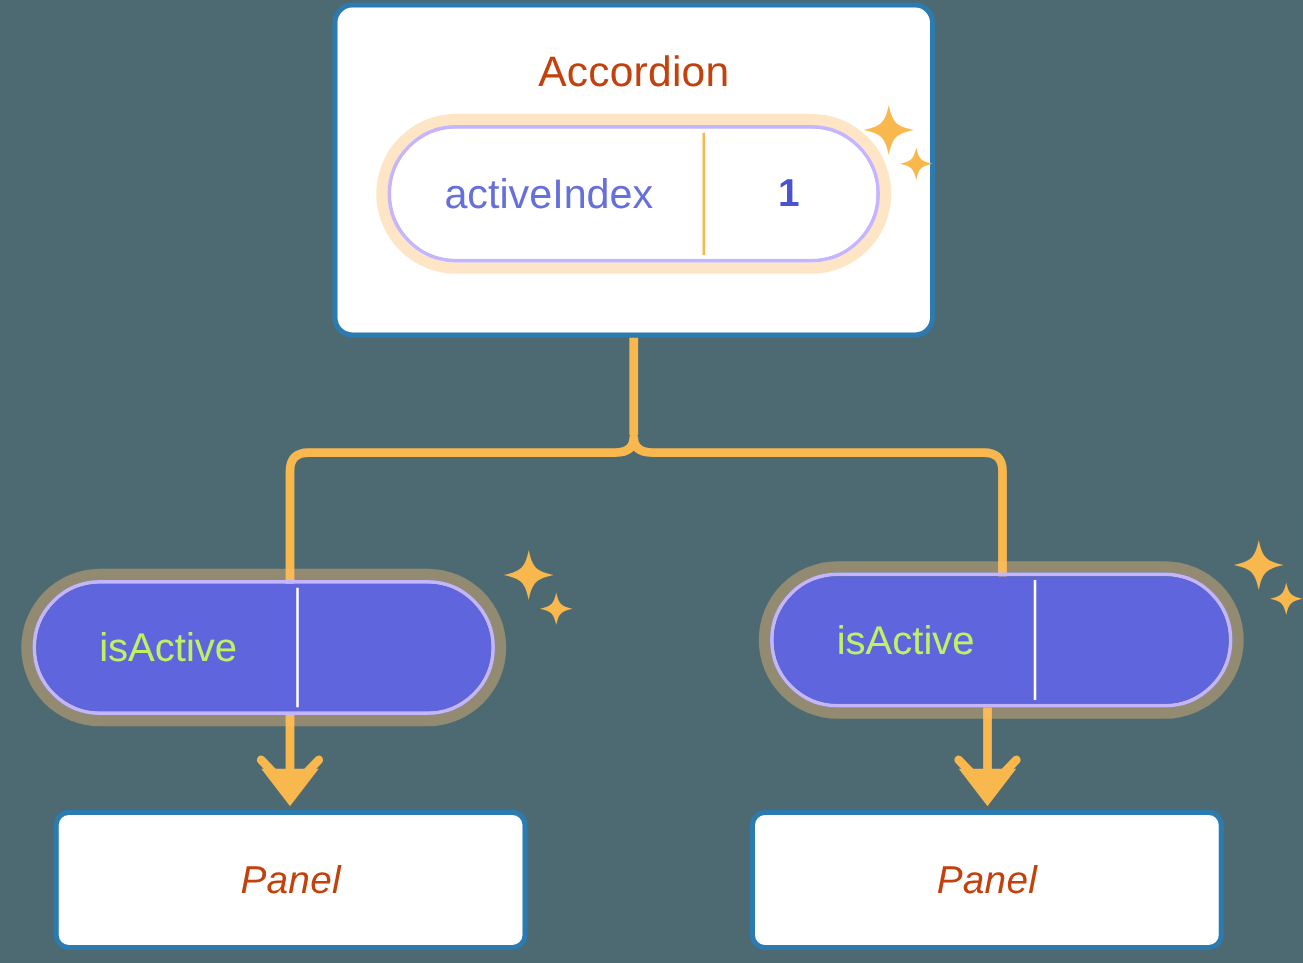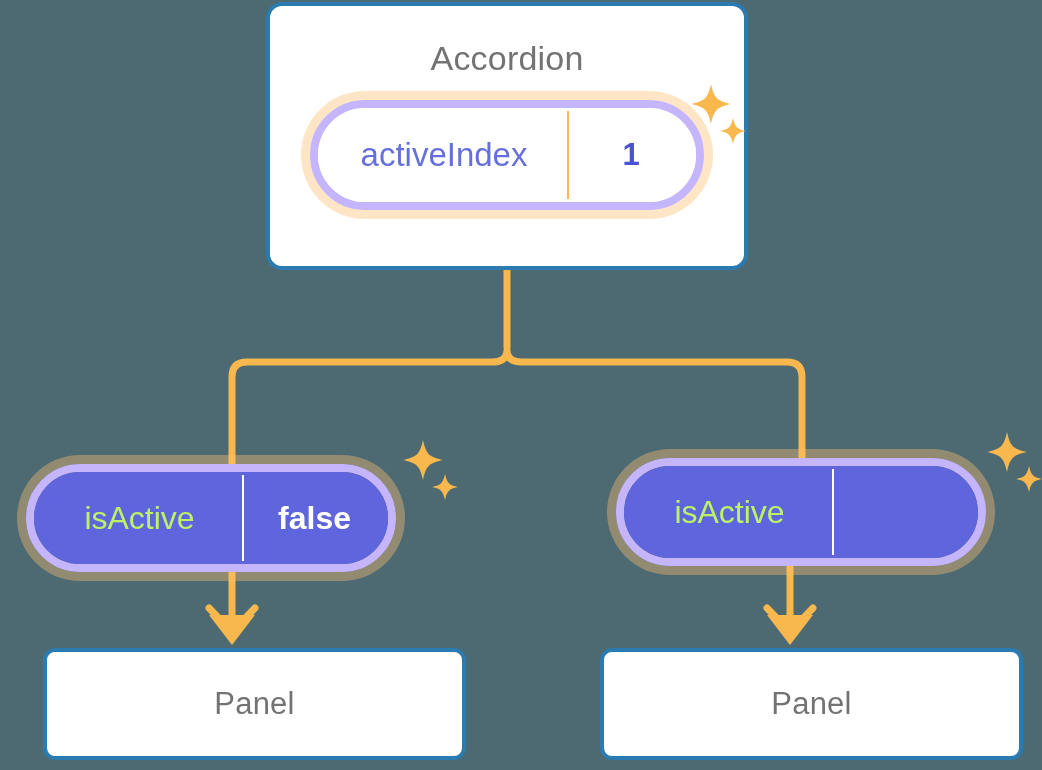--- a/index.html
+++ b/index.html
@@ -34,46 +34,47 @@
   .card {
     position: absolute;
     box-sizing: border-box;
     background: #ffffff;
     border: 4px solid #2b7bb0;
     border-radius: 14px;
     z-index: 3;
   }
 
   .card-title {
-    color: #737373;
+    color: #c2410c;
     font-size: 34px;
     font-weight: 400;
     text-align: center;
     letter-spacing: 0.2px;
     white-space: nowrap;
   }
 
   #card-accordion {
     left: 266px;
     top: 2px;
     width: 482px;
     height: 268px;
     border-radius: 16px;
   }
   #card-accordion .card-title {
     margin-top: 33px;
   }
 
   .panel-card {
-    width: 423px;
+    width: 379px;
     height: 112px;
     border-radius: 12px;
     display: flex;
     align-items: center;
     justify-content: center;
+    font-style: italic;
   }
   #card-panel-left  { left: 43px;  top: 648px; }
   #card-panel-right { left: 600px; top: 648px; }
   .panel-card .card-title {
     font-size: 31px;
   }
 
   
   .pill {
     position: absolute;
@@ -86,21 +87,21 @@
 
   
   .pill-ring {
     position: relative;
     box-sizing: border-box;
     display: flex;
     align-items: stretch;
     width: 100%;
     height: 100%;
     border-radius: 999px;
-    border: 8px solid #c4b5fd;
+    border: 3px solid #c4b5fd;
     box-shadow: 0 0 0 9px rgba(250, 190, 110, 0.40);
   }
 
   .pill-inner {
     box-sizing: border-box;
     display: flex;
     align-items: stretch;
     width: 100%;
     height: 100%;
     border-radius: 999px;
@@ -219,21 +220,20 @@
 
   <svg class="sparkles" id="sparkles-top" width="62" height="70" viewBox="0 0 62 70">
     <path d="M 25 0 C 28 14 31 17 45 20 C 31 23 28 26 25 40 C 22 26 19 23 5 20 C 19 17 22 14 25 0 Z" fill="#f8b84e"></path>
     <path d="M 47 34 C 49 43 51 45 60 47 C 51 49 49 51 47 60 C 45 51 43 49 34 47 C 43 45 45 43 47 34 Z" fill="#f8b84e"></path>
   </svg>
 
   <div class="pill pill-state" id="pill-is-active-left">
     <div class="pill-ring">
       <div class="pill-inner">
         <div class="pill-key">isActive</div>
-        <div class="pill-val">false</div>
       </div>
     </div>
   </div>
 
   <svg class="sparkles" id="sparkles-left" width="62" height="70" viewBox="0 0 62 70">
     <path d="M 25 0 C 28 14 31 17 45 20 C 31 23 28 26 25 40 C 22 26 19 23 5 20 C 19 17 22 14 25 0 Z" fill="#f8b84e"></path>
     <path d="M 47 34 C 49 43 51 45 60 47 C 51 49 49 51 47 60 C 45 51 43 49 34 47 C 43 45 45 43 47 34 Z" fill="#f8b84e"></path>
   </svg>
 
   <div class="card panel-card" id="card-panel-left">

